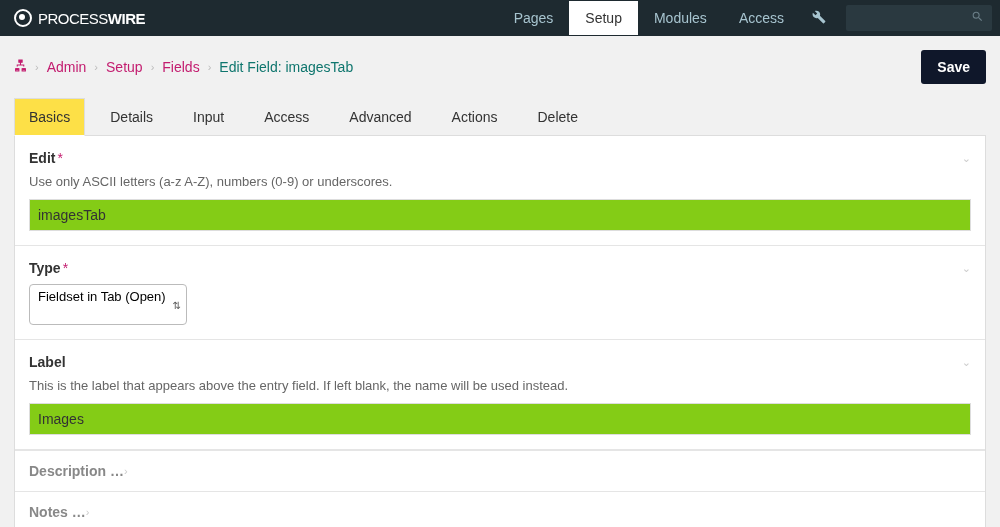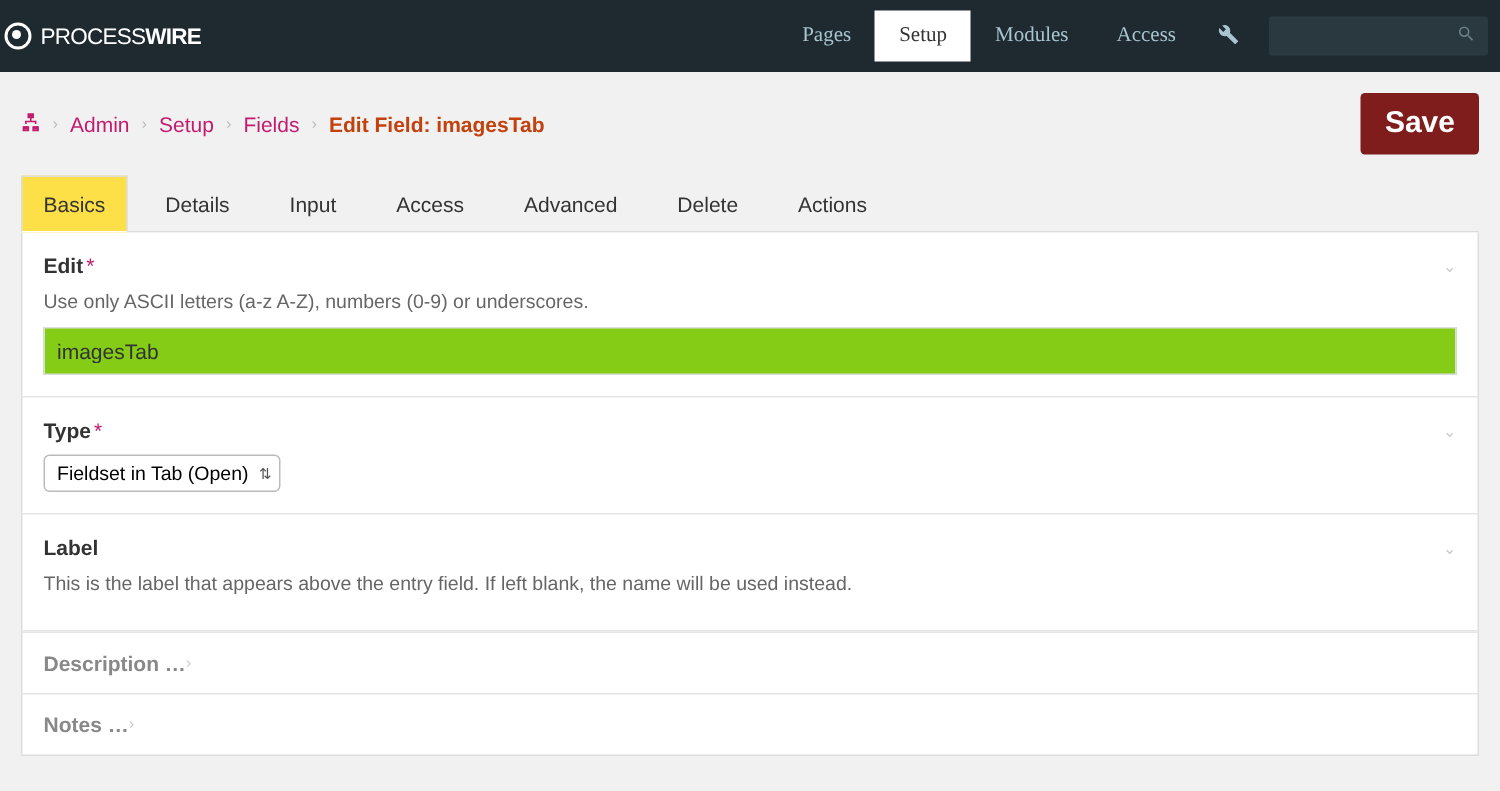--- a/index.html
+++ b/index.html
@@ -5,25 +5,25 @@
     * { box-sizing: border-box; margin: 0; padding: 0; }
     body {
       font-family: -apple-system, BlinkMacSystemFont, "Helvetica Neue", Arial, sans-serif;
       background: #f1f1f1;
       font-size: 14px;
       color: #333;
       width: 1000px;
     }
     .topbar {
       background: #1e2a30;
-      height: 48px;
+      height: 36px;
       display: flex;
       align-items: center;
       justify-content: space-between;
-      padding: 0 8px 0 3px;
+      padding: 0 8px 0 14px;
     }
     .logo {
       display: flex;
       align-items: center;
       color: #fff;
       font-size: 15px;
     }
     .logo-icon {
       width: 18px;
       height: 18px;
@@ -49,21 +49,20 @@
       display: flex;
       align-items: center;
       gap: 0;
     }
     .topnav a {
       color: #a7c4cf;
       text-decoration: none;
       padding: 9px 16px;
       font-size: 14px;
       display: block;
-      font-family: Liberation Serif, serif;
     }
     .topnav a.active {
       background: #fff;
       color: #333;
     }
     .wrench {
       color: #a7c4cf;
       padding: 0 12px;
       font-size: 14px;
     }
@@ -107,30 +106,30 @@
     }
     .breadcrumb a {
       color: #c31c6f;
       text-decoration: none;
     }
     .breadcrumb .sep {
       color: #bbb;
       font-size: 11px;
     }
     .breadcrumb .current {
-      color: #c2410c;
-      font-weight: 700;
+      color: #0f766e;
+      font-weight: 400;
     }
     .save-btn {
-      background: #7f1d1d;
+      background: #0f172a;
       color: #fff;
       border: none;
       padding: 9px 16px;
       border-radius: 3px;
-      font-size: 20px;
+      font-size: 14px;
       font-weight: 600;
       cursor: pointer;
       text-align: right;
     }
     .content {
       padding: 0 14px 14px;
     }
     .tabs {
       display: flex;
       background: #f1f1f1;
@@ -181,21 +180,21 @@
       border: 1px solid #ddd;
       padding: 7px 8px;
       font-size: 14px;
       font-family: inherit;
       color: #333;
     }
     .select-input {
       background: #fff;
       border: 1px solid #bbb;
       border-radius: 4px;
-      padding: 4px 20px 4px 8px;
+      padding: 4px 20px 20px 8px;
       font-size: 13px;
       font-family: inherit;
       -webkit-appearance: none;
       appearance: none;
       position: relative;
     }
     .select-wrap {
       position: relative;
       display: inline-block;
     }
@@ -284,22 +283,22 @@
   <button class="save-btn">Save</button>
 </div>
 
 <div class="content">
   <div class="tabs">
     <div class="tab active">Basics</div>
     <div class="tab">Details</div>
     <div class="tab">Input</div>
     <div class="tab">Access</div>
     <div class="tab">Advanced</div>
+    <div class="tab">Actions</div>
     <div class="tab">Delete</div>
-    <div class="tab">Actions</div>
   </div>
 
   <div class="panel">
     <div class="field-block">
       <span class="expand-chev">⌄</span>
       <label class="field-label">
         <span>Edit</span><span class="req">*</span>
       </label>
       <div class="field-help">Use only ASCII letters (a-z A-Z), numbers (0-9) or underscores.</div>
       <input class="text-input" type="text" value="imagesTab" style="">
@@ -315,20 +314,21 @@
           <option>Fieldset in Tab (Open)</option>
         </select>
         <span class="chev">⇅</span>
       </div>
     </div>
 
     <div class="field-block">
       <span class="expand-chev">⌄</span>
       <label class="field-label">Label</label>
       <div class="field-help">This is the label that appears above the entry field. If left blank, the name will be used instead.</div>
+      <input class="text-input" type="text" value="Images" style="">
     </div>
 
     <div class="collapsed-block">
       <span class="collapsed-label">Description …</span>
       <span class="collapsed-chev">›</span>
     </div>
 
     <div class="collapsed-block">
       <span class="collapsed-label">Notes …</span>
       <span class="collapsed-chev">›</span>

